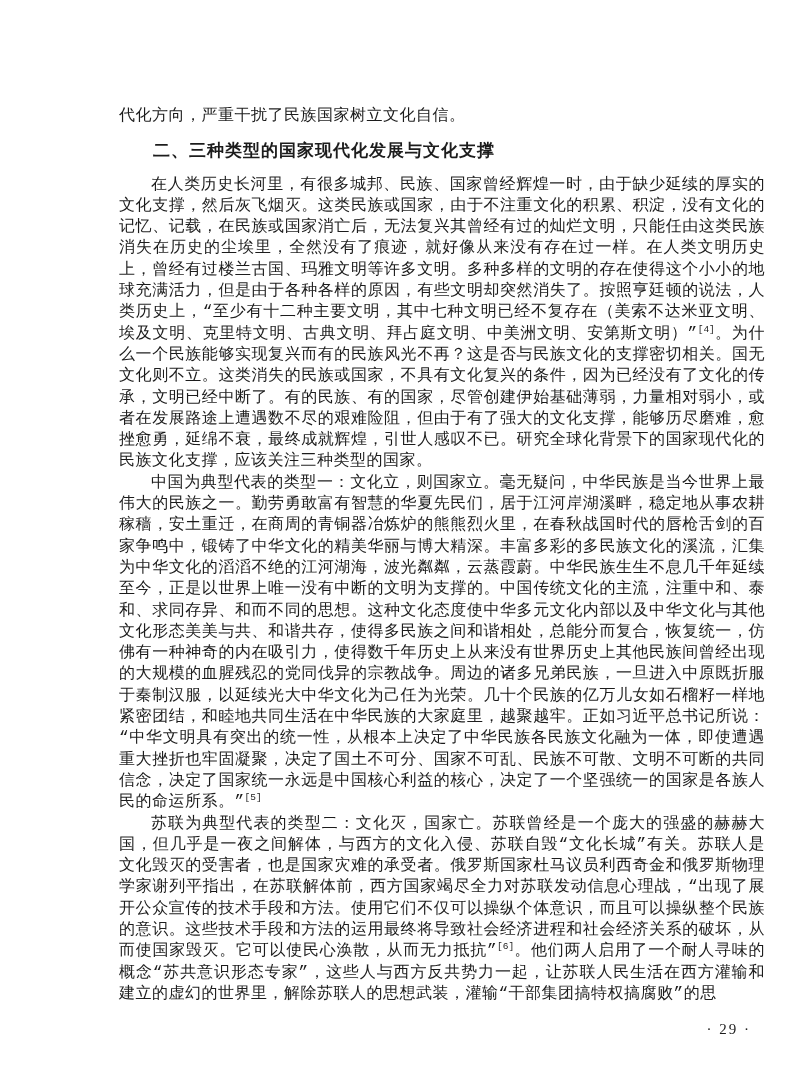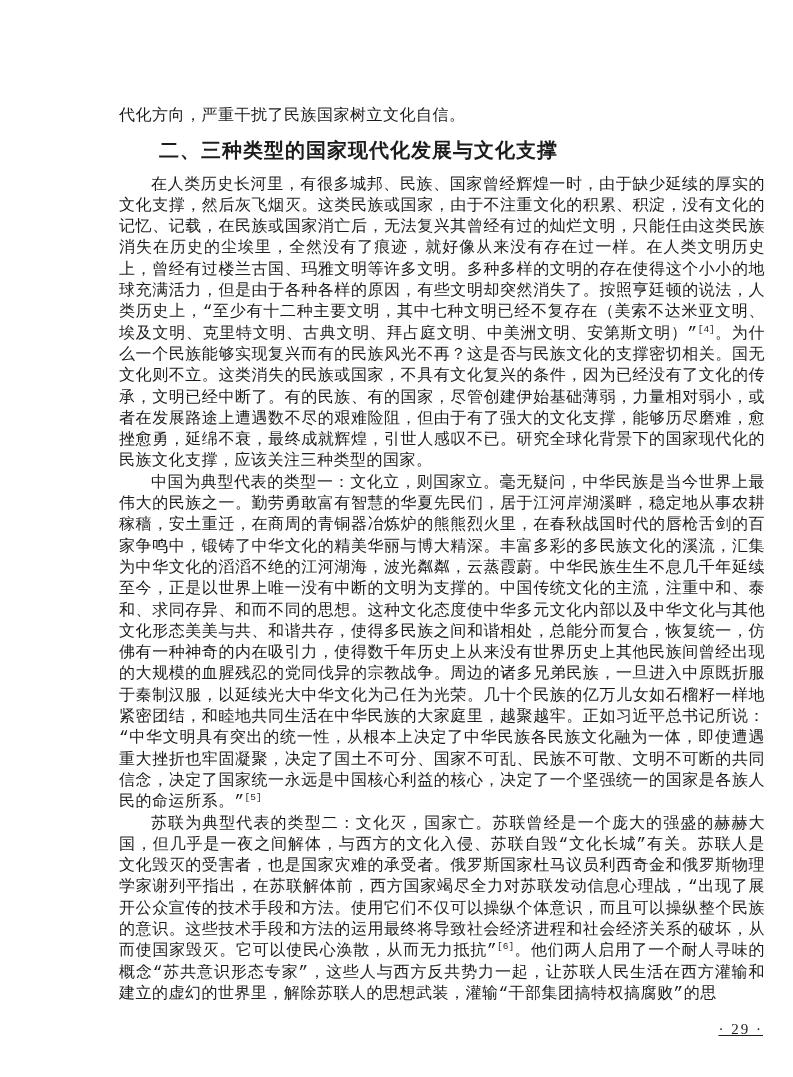--- a/index.html
+++ b/index.html
@@ -35,44 +35,43 @@
     text-align: justify;
     text-justify: inter-character;
   }
   .continuation {
     margin: 0;
     text-indent: 0;
   }
   .heading {
     font-family: Liberation Sans, sans-serif;
     font-weight: bold;
-    font-size: 20px;
+    font-size: 17px;
     margin: 15px 0 13px 0;
     text-indent: 2em;
     letter-spacing: 1px;
   }
   .para {
     margin: 0;
     text-indent: 2em;
     font-family: Liberation Mono, monospace;
   }
   sup.fnref {
     font-size: 9.5px;
     line-height: 0;
     letter-spacing: 0;
     vertical-align: super;
   }
   .page-number {
     position: absolute;
     top: 1021px;
-    right: 74px;
+    right: 86px;
     font-size: 15px;
     letter-spacing: 2px;
     text-align: center;
-    text-decoration: underline;
   }
 </style>
 </head>
 <body>
 
 <div class="page">
   <div class="text-block">
     <p class="continuation">代化方向，严重干扰了民族国家树立文化自信。</p>
     <h2 class="heading">二、三种类型的国家现代化发展与文化支撑</h2>
     <div id="paragraphs">

